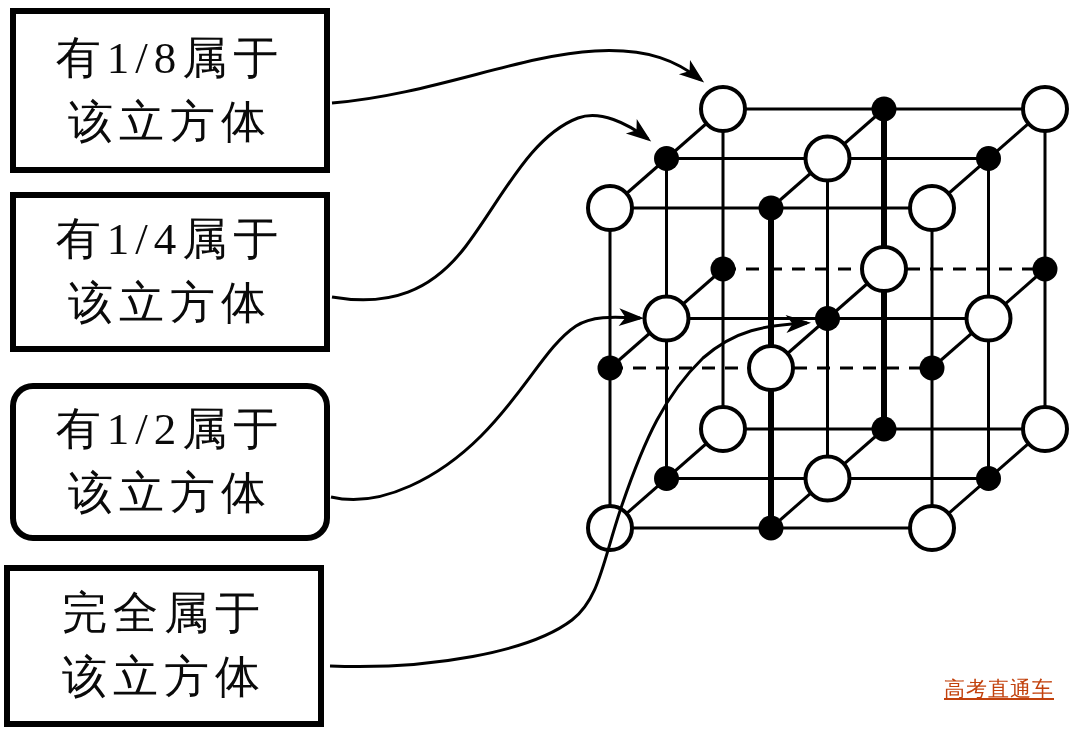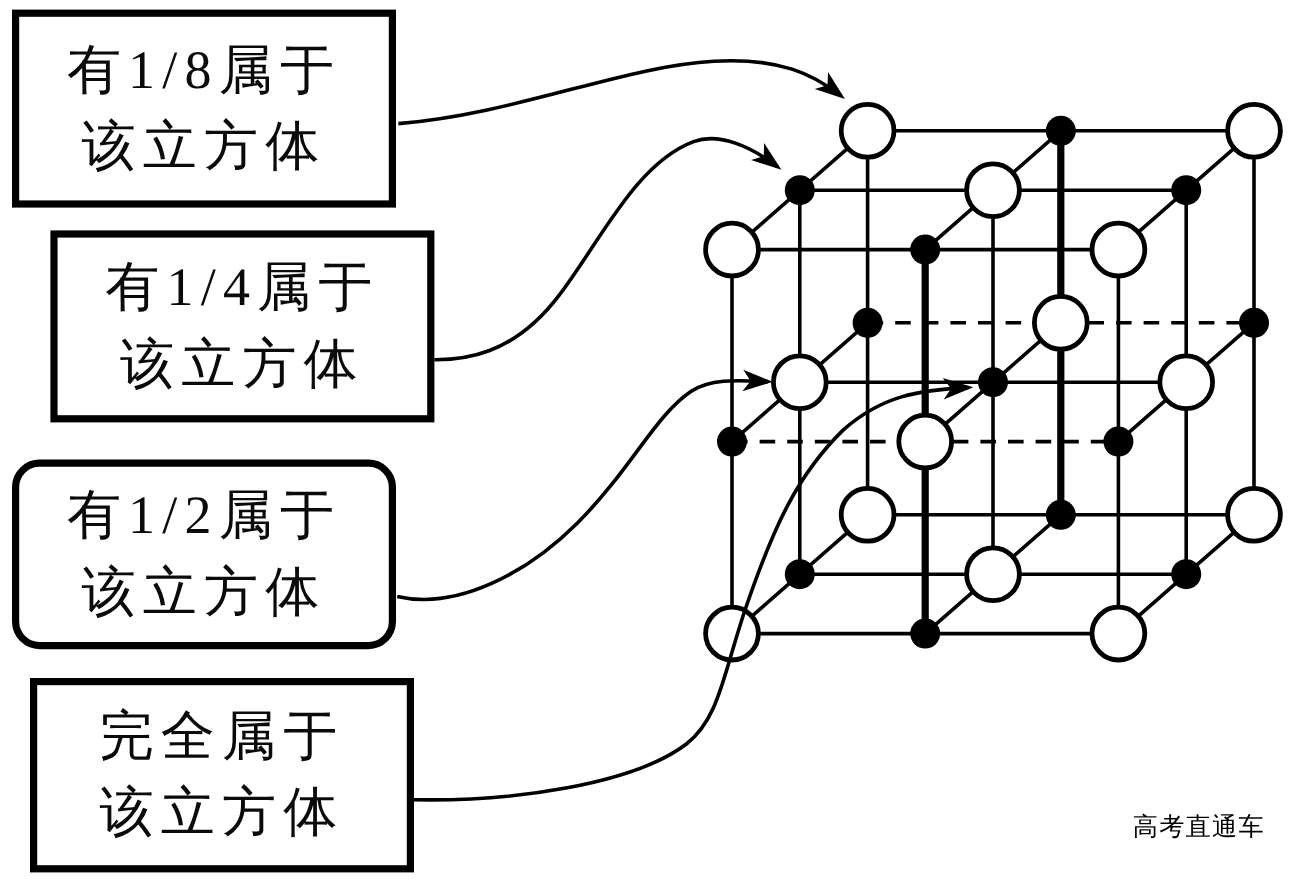--- a/index.html
+++ b/index.html
@@ -100,26 +100,26 @@
       <path d="M 332,297 C 390,307 432,291 466,246 C 501,200 530,136 578,118 C 600,110 627,123 648,139" fill="none" stroke="#000000" stroke-width="3" marker-end="url(#ah)"></path>
       <path d="M 331,497 C 382,509 441,476 481,436 C 526,391 546,346 576,326 C 593,315 616,317 640,318" fill="none" stroke="#000000" stroke-width="3" marker-end="url(#ah)"></path>
       <path d="M 330,666 C 430,670 530,652 572,620 C 600,598 603,560 622,505 C 645,438 665,395 703,358 C 735,330 765,325 807,323" fill="none" stroke="#000000" stroke-width="3" marker-end="url(#ah)"></path>
     </g>
 </svg>
 
 <div class="label-box" style="left: 10px; top: 8px; width: 320px; height: 165px;">
   <div class="label-line">有1/8属于</div>
   <div class="label-line">该立方体</div>
 </div>
-<div class="label-box" style="left: 10px; top: 192px; width: 320px; height: 160px; margin-left: 32px;">
+<div class="label-box" style="left: 10px; top: 192px; width: 320px; height: 160px;">
   <div class="label-line">有1/4属于</div>
   <div class="label-line">该立方体</div>
 </div>
 <div class="label-box" style="left: 10px; top: 383px; width: 320px; height: 158px; border-radius: 23px;">
   <div class="label-line">有1/2属于</div>
   <div class="label-line">该立方体</div>
 </div>
-<div class="label-box" style="left: 25px; top: 565px; width: 320px; height: 162px;">
+<div class="label-box" style="left: 4px; top: 565px; width: 320px; height: 162px;">
   <div class="label-line">完全属于</div>
   <div class="label-line">该立方体</div>
 </div>
 
-<div class="watermark" style="color: #000000;">高考直通车</div>
+<div class="watermark" style="color: #c2410c; text-decoration: underline;">高考直通车</div>
 
 </body></html>

